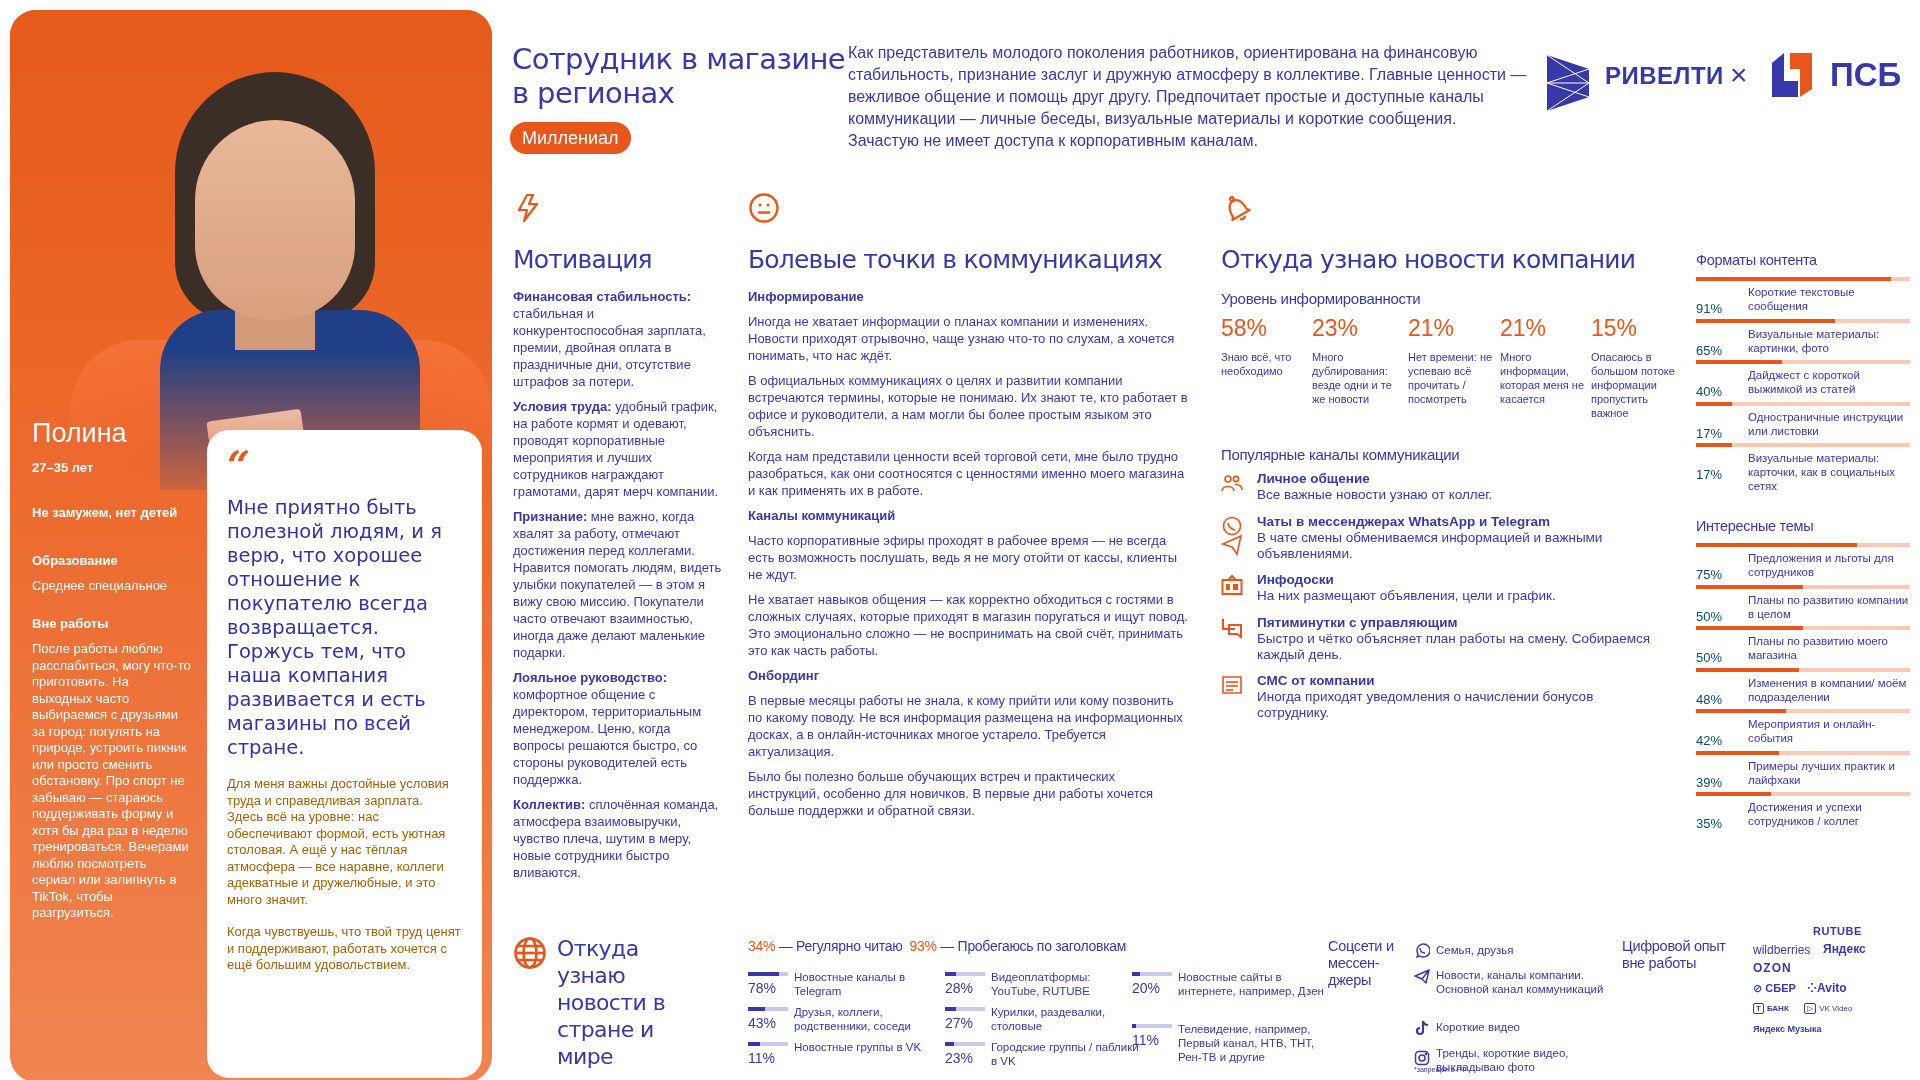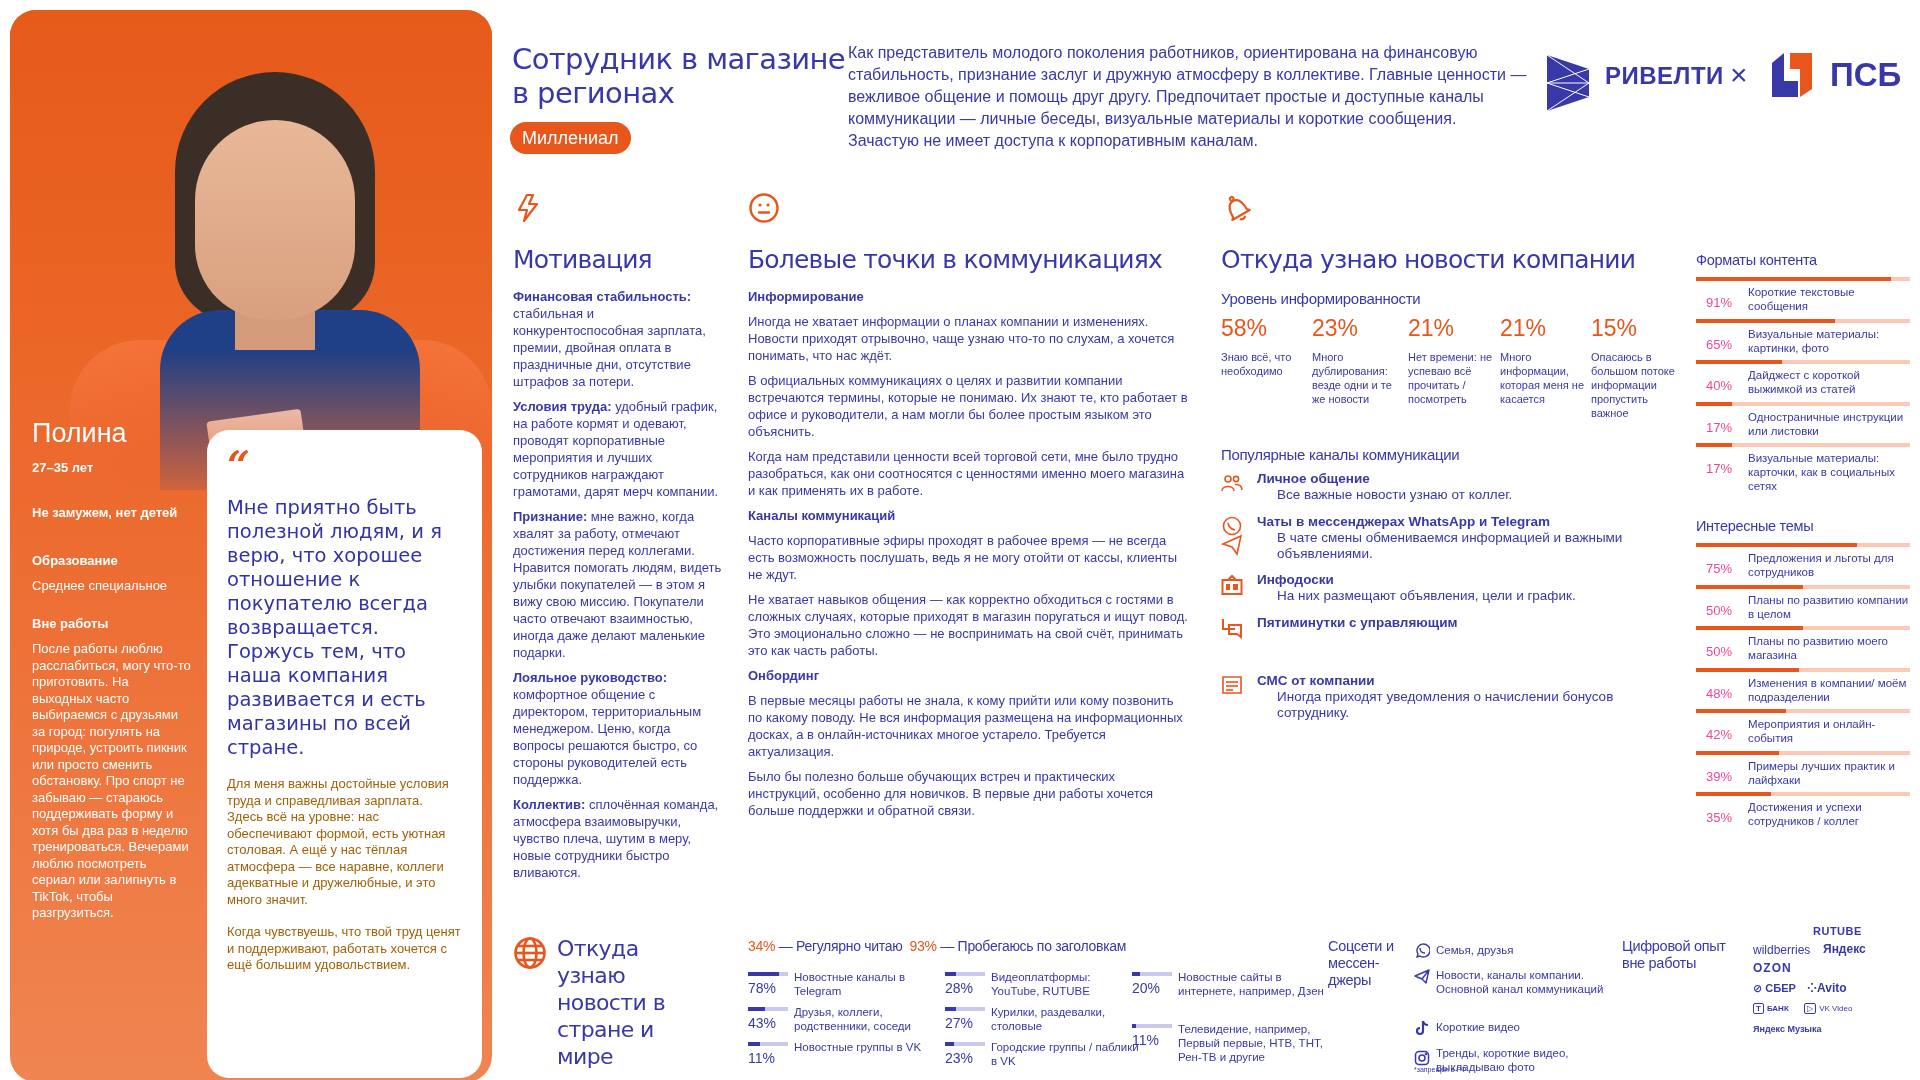--- a/index.html
+++ b/index.html
@@ -59,28 +59,28 @@
 
   
   #level-title { left: 1221px; top: 290px; font-size: 15px; color: #3838a8; letter-spacing: -0.3px; }
   .stat { position: absolute; top: 314px; width: 90px; }
   .stat .pct { font-size: 23px; color: #e8561c; line-height: 28px; }
   .stat .lbl { font-size: 11px; line-height: 14px; color: #3838a8; margin-top: 8px; }
   #popular-title { left: 1221px; top: 446px; font-size: 15px; color: #3838a8; letter-spacing: -0.3px; }
   .channel { position: absolute; left: 1221px; width: 440px; }
   .channel .cicon { position: absolute; left: 0; top: 2px; width: 22px; height: 22px; }
   .channel .ctitle { margin-left: 36px; font-size: 13.5px; font-weight: 700; color: #3838a8; line-height: 16px; }
-  .channel .cdesc { margin-left: 56px; font-size: 13.5px; color: #3838a8; line-height: 16px; }
+  .channel .cdesc { margin-left: 36px; font-size: 13.5px; color: #3838a8; line-height: 16px; }
 
   
   .bars-title { position: absolute; left: 1696px; font-size: 14.5px; color: #3838a8; letter-spacing: -0.3px; }
   .bar-row { position: absolute; left: 1696px; width: 214px; height: 40px; }
   .bar-track { position: absolute; left: 0; top: 0; width: 214px; height: 4px; background: #fbc9b4; }
   .bar-fill { position: absolute; left: 0; top: 0; height: 4px; background: #e8561c; }
-  .bar-pct { position: absolute; left: 0; top: 18px; font-size: 13px; color: #ec4899; margin-left: 10px; }
+  .bar-pct { position: absolute; left: 0; top: 24px; font-size: 13px; color: #0c4a6e; }
   .bar-lbl { position: absolute; left: 52px; top: 8px; width: 162px; font-size: 11.5px; line-height: 14px; color: #3838a8; }
 
   
   #world-icon { left: 513px; top: 936px; width: 34px; height: 34px; }
   #world-title { left: 557px; top: 935px; font-size: 22px; line-height: 27px; color: #3838a8; letter-spacing: -0.6px; width: 150px; font-family: "DejaVu Sans", sans-serif; }
   #read-summary { left: 748px; top: 938px; font-size: 14px; color: #3838a8; letter-spacing: -0.3px; }
   #read-summary .o { color: #e8561c; }
   .src { position: absolute; width: 190px; height: 34px; }
   .src .track { position:absolute; left:0; top:2px; width: 40px; height: 4px; background: #c9c9ee; }
   .src .fill { position:absolute; left:0; top:2px; height: 4px; background: #3838a8; }
@@ -256,20 +256,21 @@
   <div class="cdesc">На них размещают объявления, цели и график.</div>
 </div>
 <div class="channel" style="top:615px;">
   <svg class="cicon" viewBox="0 0 22 22">
     <g fill="none" stroke="#e8561c" stroke-width="2">
         <path d="M2 2 L2 12 L14 12"></path>
         <path d="M8 8 L20 8 L20 20 L16 17 L8 17 Z"></path>
       </g>
   </svg>
   <div class="ctitle">Пятиминутки с управляющим</div>
+  <div class="cdesc">Быстро и чётко объясняет план работы на смену. Собираемся каждый день.</div>
 </div>
 <div class="channel" style="top:673px;">
   <svg class="cicon" viewBox="0 0 22 22">
     <g fill="none" stroke="#e8561c" stroke-width="1.6">
         <path d="M2 2 L20 2 L20 18 L2 18 Z"></path>
         <line x1="5" y1="7" x2="17" y2="7"></line>
         <line x1="5" y1="11" x2="17" y2="11"></line>
         <line x1="5" y1="15" x2="12" y2="15"></line>
       </g>
   </svg>
@@ -410,21 +411,21 @@
     <div class="src" style="left: 1132px; top: 970px;">
       <div class="track"></div>
       <div class="fill" style="width: 8px;"></div>
       <div class="pct">20%</div>
       <div class="lbl">Новостные сайты в интернете, например, Дзен</div>
     </div>
     <div class="src" style="left: 1132px; top: 1022px;">
       <div class="track"></div>
       <div class="fill" style="width: 4.4px;"></div>
       <div class="pct">11%</div>
-      <div class="lbl">Телевидение, например, Первый первые, НТВ, ТНТ, Рен-ТВ и другие</div>
+      <div class="lbl">Телевидение, например, Первый канал, НТВ, ТНТ, Рен-ТВ и другие</div>
     </div>
   </div>
 
 <div id="social-title" class="abs">Соцсети и мессен-джеры</div>
 <div class="soc" style="top:943px;">
   <svg class="sicon" viewBox="0 0 16 16">
       <g fill="none" stroke="#3838a8" stroke-width="1.4">
         <path d="M3 14 L4 11 A6.5 6.5 0 1 1 6 13 Z"></path>
         <path d="M6 5 Q6 10 11 10"></path>
       </g>

